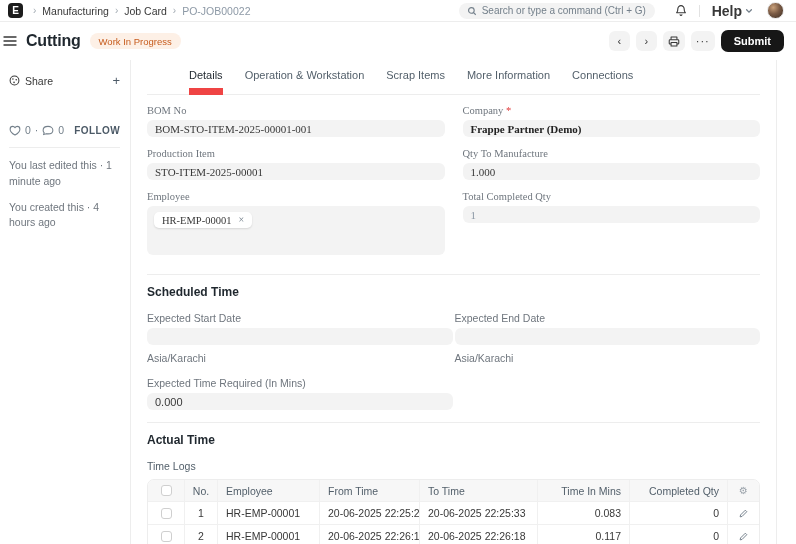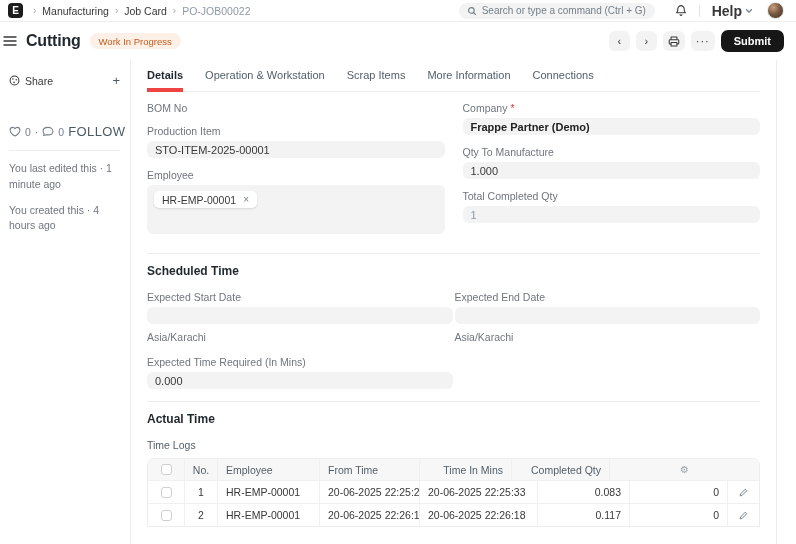--- a/index.html
+++ b/index.html
@@ -44,31 +44,31 @@
     padding:0 13px; font-size:11px; font-weight:600; cursor:pointer; font-family:inherit; }
 
   
   .layout { display:flex; height:484px; }
   .sidebar { width:131px; flex-shrink:0; border-right:1px solid #ededed; padding:14px 10px 0 9px; }
   .share-row { display:flex; align-items:center; gap:5px; font-size:10.5px; color:#383838; }
   .share-label { cursor:pointer; }
   .share-plus { margin-left:auto; font-size:13px; color:#4c5a67; cursor:pointer; line-height:1; }
   .react-row { margin-top:37px; display:flex; align-items:center; gap:4px; font-size:10.5px; color:#74808b; }
   .react-count { color:#74808b; }
-  .follow-btn { margin-left:auto; font-size:13px; letter-spacing:0.4px; color:#4c5a67; font-weight:400; cursor:pointer; }
+  .follow-btn { margin-left:auto; font-size:10px; letter-spacing:0.4px; color:#4c5a67; font-weight:700; cursor:pointer; }
   .sidebar-divider { height:1px; background:#ededed; margin:11px 0 10px; }
   .meta-text { font-size:10.5px; color:#6f767e; line-height:1.5; margin-bottom:10px; }
 
   
   .main { width:646px; flex-shrink:0; border-right:1px solid #ededed; padding:0 16px; overflow:hidden; }
   .tabs { display:flex; gap:22px; border-bottom:1px solid #ededed; padding-top:4px; }
   .tab { font-size:11px; color:#525f6a; padding:5px 0 7px; cursor:pointer; white-space:nowrap; }
-  .tab.active { color:#1f272e; font-weight:700; border-bottom:4px solid #ef4444; margin-bottom:-1px; }
-
-  .form-grid { display:grid; grid-template-columns:1fr 1fr; column-gap:18px; padding:10px 0 8px; }
+  .tab.active { color:#1f272e; font-weight:400; border-bottom:7px solid #ef4444; margin-bottom:-1px;margin-left:42px; }
+
+  .form-grid { display:grid; grid-template-columns:1fr 1fr; column-gap:18px; padding:10px 0 8px;font-family:Liberation Serif, serif; }
   .field { margin-bottom:11px; }
   .field-label { font-size:10.5px; color:#6f767e; margin-bottom:4px; }
   .required { color:#e03636; }
   .control { height:17px; background:#f3f3f3; border-radius:6px; padding:0 8px; font-size:11px;
     color:#383838; display:flex; align-items:center; cursor:text; }
   .control.bold { font-weight:700; color:#222; }
   .control.muted { color:#8d99a6; }
   .multiselect { height:49px; background:#f3f3f3; border-radius:6px; padding:6px 7px;
     display:flex; align-items:flex-start; cursor:text; }
   .tag-pill { background:#fff; border-radius:5px; padding:2.5px 8px; font-size:10.5px; color:#383838;
@@ -208,20 +208,21 @@
       <span class="tab">Operation &amp; Workstation</span>
       <span class="tab">Scrap Items</span>
       <span class="tab">More Information</span>
       <span class="tab">Connections</span>
     </div>
 
     <div class="form-grid">
       <div>
         <div class="field">
           <div class="field-label">BOM No</div>
+          <div class="control">BOM-STO-ITEM-2025-00001-001</div>
         </div>
         <div class="field">
           <div class="field-label">Production Item</div>
           <div class="control">STO-ITEM-2025-00001</div>
         </div>
         <div class="field">
           <div class="field-label">Employee</div>
           <div class="multiselect">
             <span class="tag-pill">
               <span>HR-EMP-00001</span>
@@ -274,20 +275,21 @@
       <div class="table-label">Time Logs</div>
 
       <div class="grid-table">
         <div class="g-row g-head">
           <div class="g-cell c-check">
               <span class="checkbox"></span>
             </div>
           <div class="g-cell c-no">No.</div>
           <div class="g-cell c-emp">Employee</div>
           <div class="g-cell c-from">From Time</div>
+          <div class="g-cell c-to">To Time</div>
           <div class="g-cell c-mins">Time In Mins</div>
           <div class="g-cell c-qty">Completed Qty</div>
           <div class="g-cell c-edit">
               <span class="gear">⚙</span>
             </div>
         </div>
 
         <div class="g-row">
           <div class="g-cell c-check">
               <span class="checkbox"></span>

